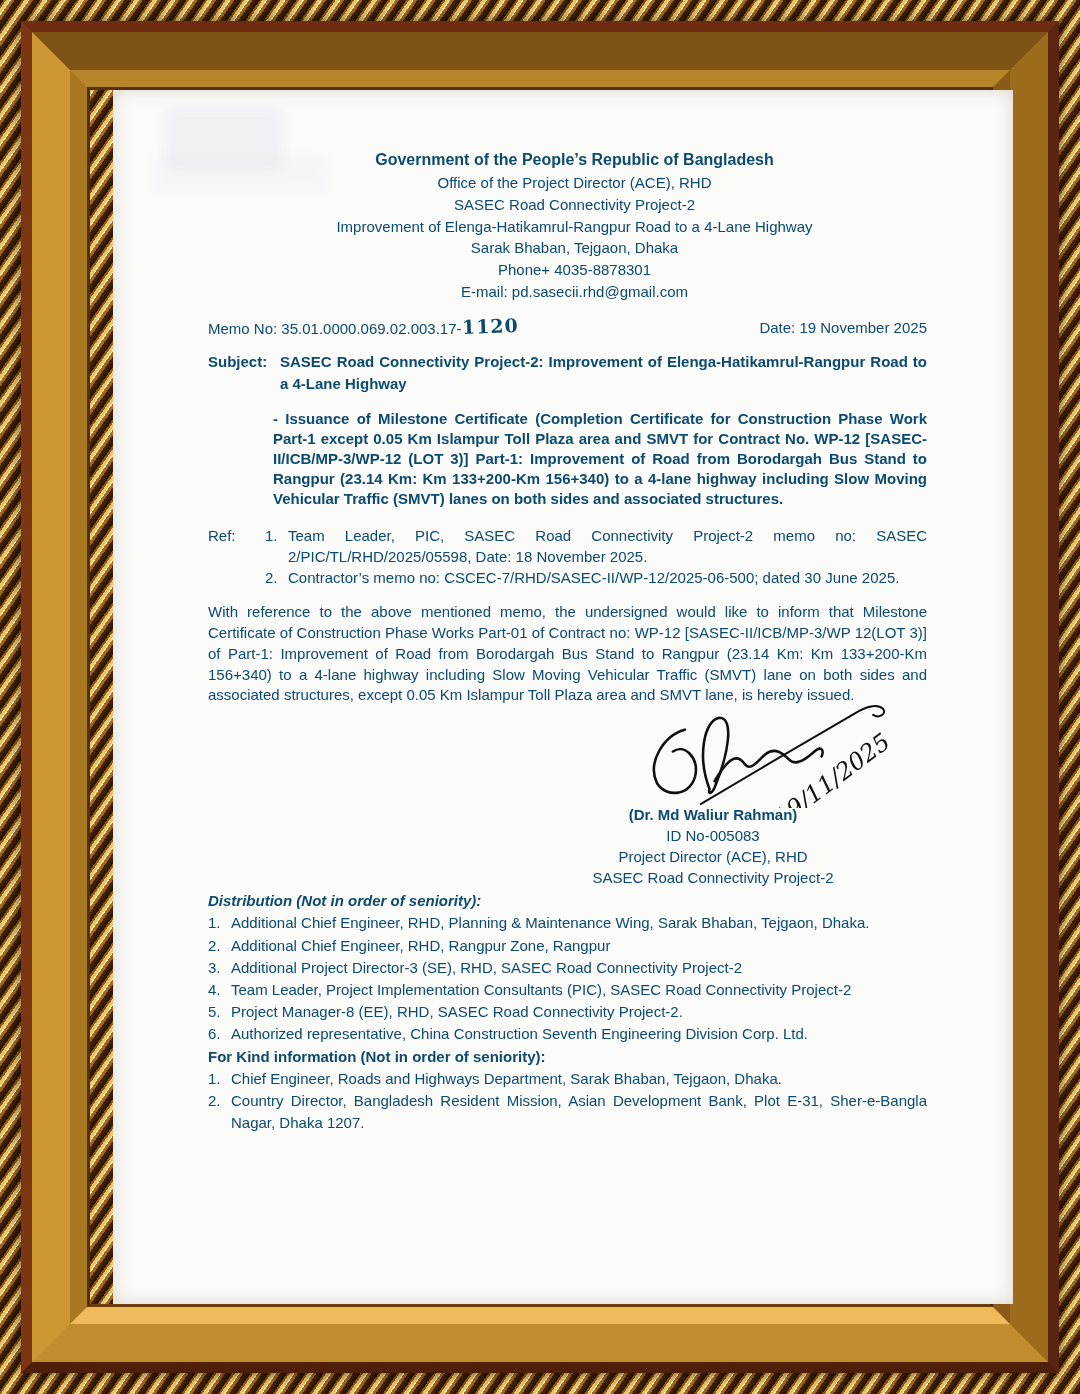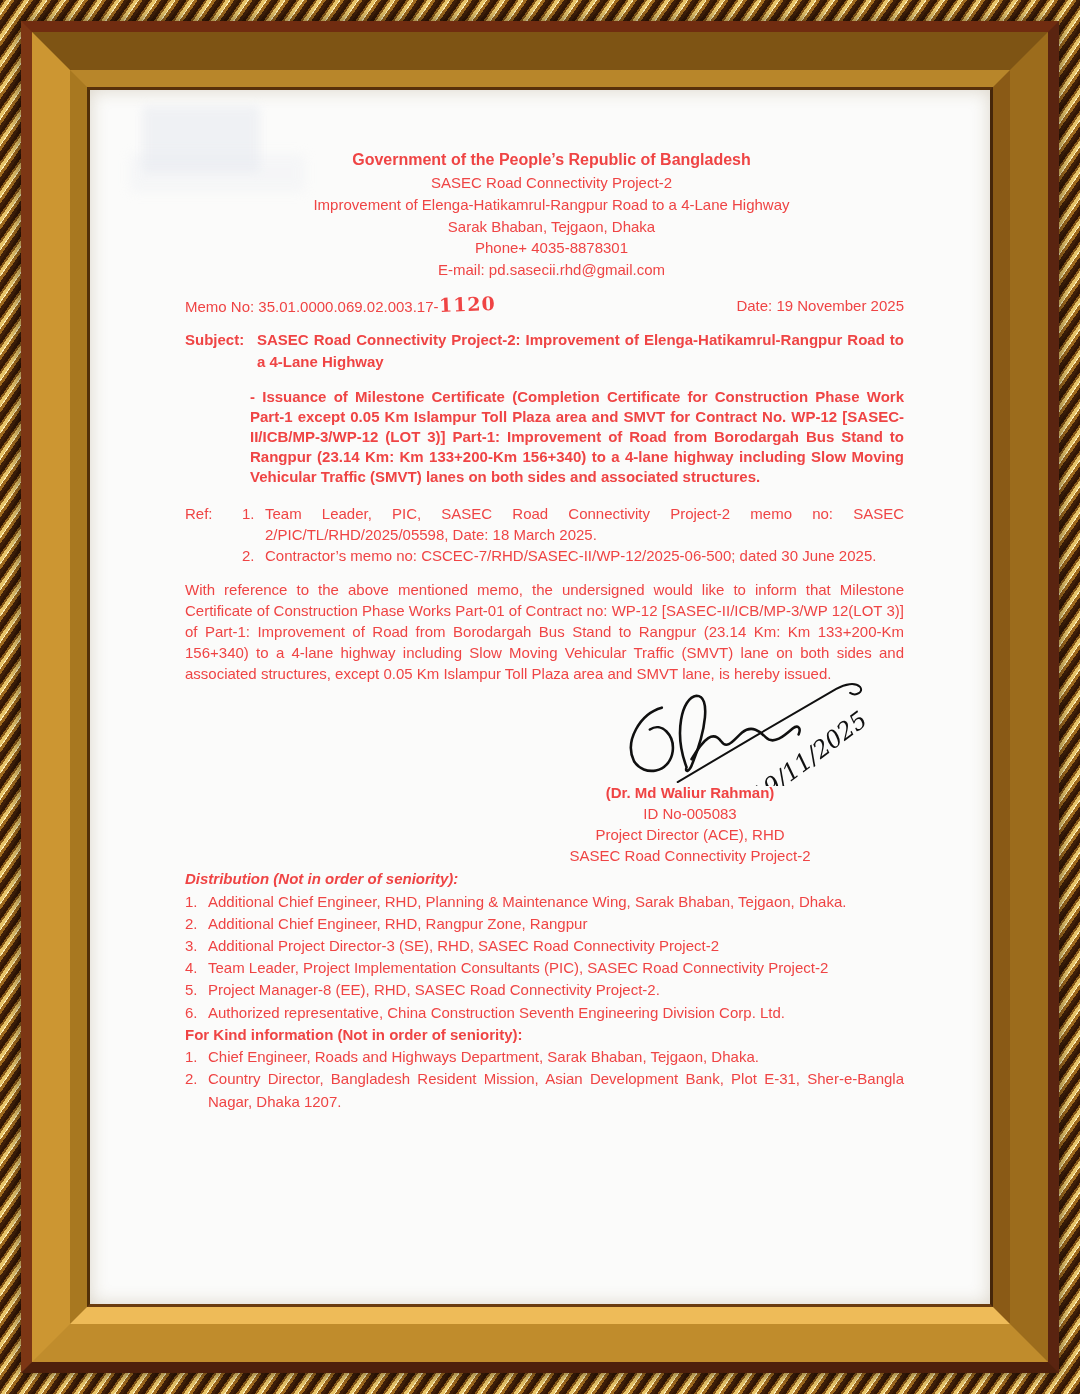--- a/index.html
+++ b/index.html
@@ -24,21 +24,21 @@
         border-color:#7e5414 #9c6c1c #c08c2c #cc9632; }
   .f3 { width:100%; height:100%; border:17px solid;
         border-color:#b8862a #8a5a16 #eebb58 #a87820; }
   .f4 { width:100%; height:100%; border:3px solid;
         border-color:#58300a #46260a #6a3c10 #523008; }
 
   .paper { position:relative; width:100%; height:100%;
            background:#fbfbfa; overflow:hidden;
            box-shadow: inset 0 0 18px rgba(110,80,30,.22);
            padding:58px 86px 30px 95px;
-           font-size:15px; line-height:21.5px; color:#ef4444; }
+           font-size:15px; line-height:21.5px; color:#0c4a6e;margin-left:23px; }
 
   .stamp-faint { position:absolute; left:52px; top:16px; width:118px; height:66px;
                  background:#dfe3ec; opacity:.4; filter:blur(5px); border-radius:4px; }
   .stamp-faint2 { position:absolute; left:40px; top:64px; width:175px; height:38px;
                   background:#e6e9f0; opacity:.28; filter:blur(6px); }
 
   .b { font-weight:bold; }
   .just { text-align:justify; }
 
   .hdr { text-align:center; margin-left:14px; line-height:21.8px; }
@@ -84,20 +84,21 @@
     <div class="f2">
       <div class="f3">
         <div class="f4">
 
           <div class="paper">
             <div class="stamp-faint"></div>
             <div class="stamp-faint2"></div>
 
             <div class="hdr">
               <p class="b t0">Government of the People’s Republic of Bangladesh</p>
+              <p>Office of the Project Director (ACE), RHD</p>
               <p>SASEC Road Connectivity Project-2</p>
               <p>Improvement of Elenga-Hatikamrul-Rangpur Road to a 4-Lane Highway</p>
               <p>Sarak Bhaban, Tejgaon, Dhaka</p>
               <p>Phone+ 4035-8878301</p>
               <p>E-mail: pd.sasecii.rhd@gmail.com</p>
             </div>
 
             <div class="memo-row">
               <p><span>Memo No: 35.01.0000.069.02.003.17-</span><span class="hand">1120</span></p>
               <p>Date: 19 November  2025</p>
@@ -108,21 +109,21 @@
               <p class="b just">SASEC Road Connectivity Project-2: Improvement of Elenga-Hatikamrul-Rangpur Road to a 4-Lane Highway</p>
             </div>
 
             <p class="b just subject-detail">- Issuance of Milestone Certificate (Completion Certificate for Construction Phase Work Part-1 except 0.05 Km Islampur Toll Plaza area and SMVT for Contract No. WP-12 [SASEC-II/ICB/MP-3/WP-12 (LOT 3)] Part-1: Improvement of Road from Borodargah Bus Stand to Rangpur (23.14 Km: Km 133+200-Km 156+340) to a 4-lane highway including Slow Moving Vehicular Traffic (SMVT) lanes on both sides and associated structures.</p>
 
             <div class="ref-row">
               <span class="lbl">Ref:</span>
               <div class="ref-list">
                 <div class="ritem">
                   <span class="rn">1.</span>
-                  <p class="just">Team Leader, PIC, SASEC Road Connectivity Project-2 memo no: SASEC 2/PIC/TL/RHD/2025/05598, Date: 18 March 2025.</p>
+                  <p class="just">Team Leader, PIC, SASEC Road Connectivity Project-2 memo no: SASEC 2/PIC/TL/RHD/2025/05598, Date: 18 November 2025.</p>
                 </div>
                 <div class="ritem">
                   <span class="rn">2.</span>
                   <p class="just">Contractor’s memo no: CSCEC-7/RHD/SASEC-II/WP-12/2025-06-500; dated 30 June 2025.</p>
                 </div>
               </div>
             </div>
 
             <p class="just body1">With reference to the above mentioned memo, the undersigned would like to inform that Milestone Certificate of Construction Phase Works Part-01 of Contract no:  WP-12 [SASEC-II/ICB/MP-3/WP 12(LOT 3)] of Part-1: Improvement of Road from Borodargah Bus Stand to Rangpur (23.14 Km: Km 133+200-Km 156+340) to a 4-lane highway including Slow Moving Vehicular Traffic (SMVT) lane on both sides and associated structures, except 0.05 Km Islampur Toll Plaza area and SMVT lane, is hereby issued.</p>
 

